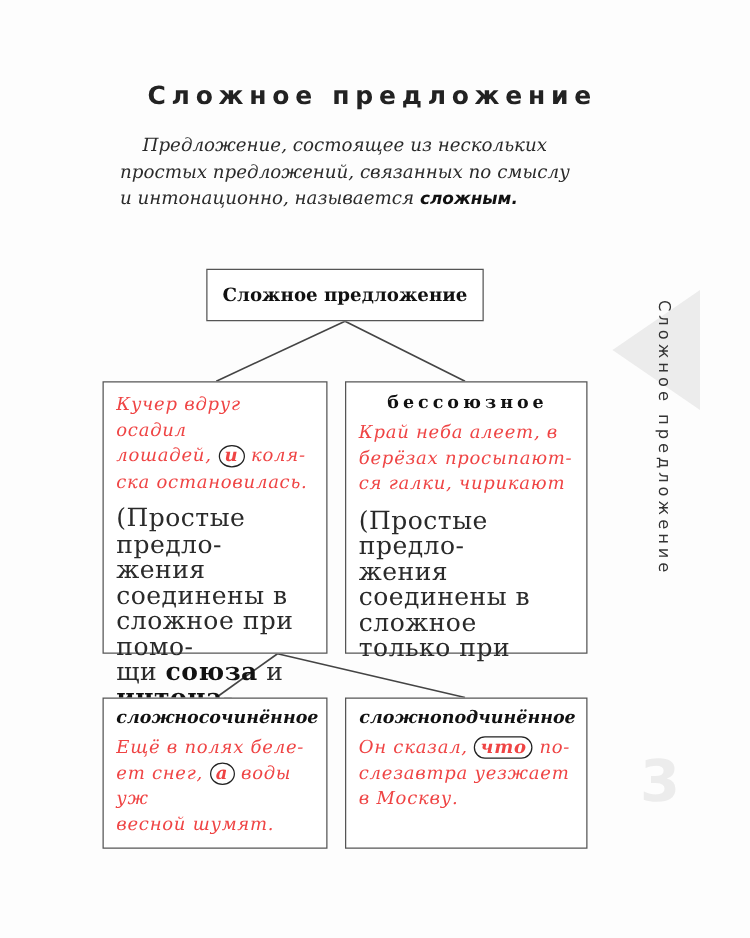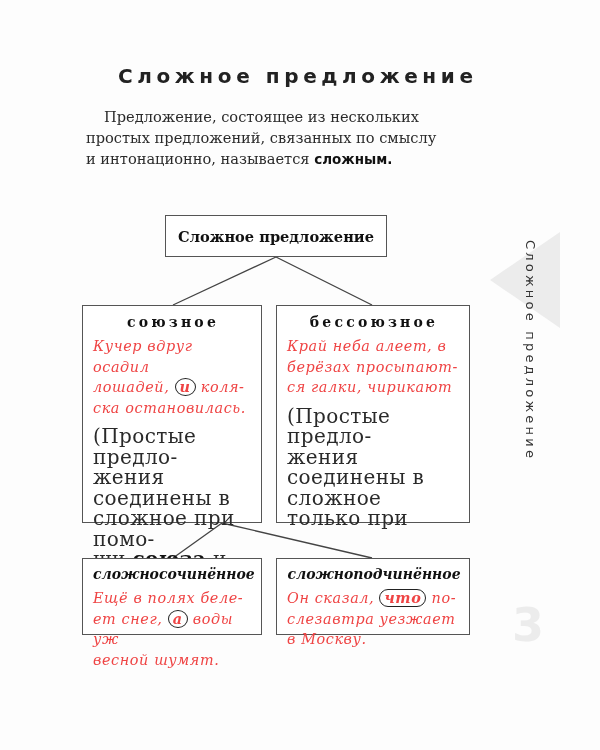--- a/index.html
+++ b/index.html
@@ -7,35 +7,35 @@
     width: 600px; height: 750px; position: relative; overflow: hidden;
     background: #fdfdfd; color: #1a1a1a;
     font-family: "DejaVu Serif", serif;
   }
   .title {
     position: absolute; left: 118px; top: 64px;
     font-family: "DejaVu Sans", sans-serif; font-weight: bold;
     font-size: 20px; letter-spacing: 4.6px; color: #222;
   }
   .intro {
-    position: absolute; left: 104px; top: 106px; width: 400px;
-    font-size: 14.6px; line-height: 21px; color: #2a2a2a; text-indent: 0;
+    position: absolute; left: 114px; top: 106px; width: 400px;
+    font-size: 14.6px; line-height: 21px; color: #2a2a2a; text-indent: 0; font-style: italic;
   }
   .intro b { font-family: "DejaVu Sans", sans-serif; font-weight: bold; font-size: 13.5px; color:#111;margin-top:31px; }
   .box {
     position: absolute; border: 1.6px solid #555; background: #fff;
     box-sizing: border-box;
   }
   .box-top { left: 165px; top: 215px; width: 222px; height: 42px;
     display:flex; align-items:center; justify-content:center;
     font-weight: bold; font-size: 14.6px; color:#111; }
   .box-mid { top: 305px; height: 218px; padding: 8px 8px 0 10px; }
   .box-left { left: 82px; width: 180px; }
   .box-right { left: 276px; width: 194px; }
-  .box-bot { top: 558px; height: 77px; padding: 7px 8px 0 10px; }
+  .box-bot { top: 558px; height: 121px; padding: 7px 8px 0 10px; }
   .head {
     text-align: center; font-weight: bold; font-size: 14px;
     letter-spacing: 3.2px; color:#111; margin-bottom: 6px;
   }
   .head-it {
     text-align: center; font-weight: bold; font-style: italic;
     font-size: 14px; color:#111; margin-bottom: 6px;
   }
   .ex {
     font-style: italic; font-size: 14.4px; line-height: 20.5px; color:#ef4444;
@@ -85,21 +85,20 @@
   <div style="padding-left:0">Предложение, состоящее из нескольких</div>
   <div style="margin-left:-18px">простых предложений, связанных по смыслу</div>
   <div style="margin-left:-18px"><span>и интонационно, называется </span><b>сложным.</b></div>
 </div>
 
 <div class="box box-top">
   <span>Сложное предложение</span>
 </div>
 
 <div class="box box-mid box-left">
-  <div class="head">союзное</div>
   <div class="ex">
     <div>Кучер вдруг осадил</div>
     <div><span>лошадей, </span><span class="circ">и</span><span> коля-</span></div>
     <div>ска остановилась.</div>
   </div>
   <div class="note">
     <div>(Простые предло-</div>
     <div>жения соединены в</div>
     <div>сложное при помо-</div>
     <div><span>щи </span><b>союза</b><span> и </span><b>интона-</b></div>

